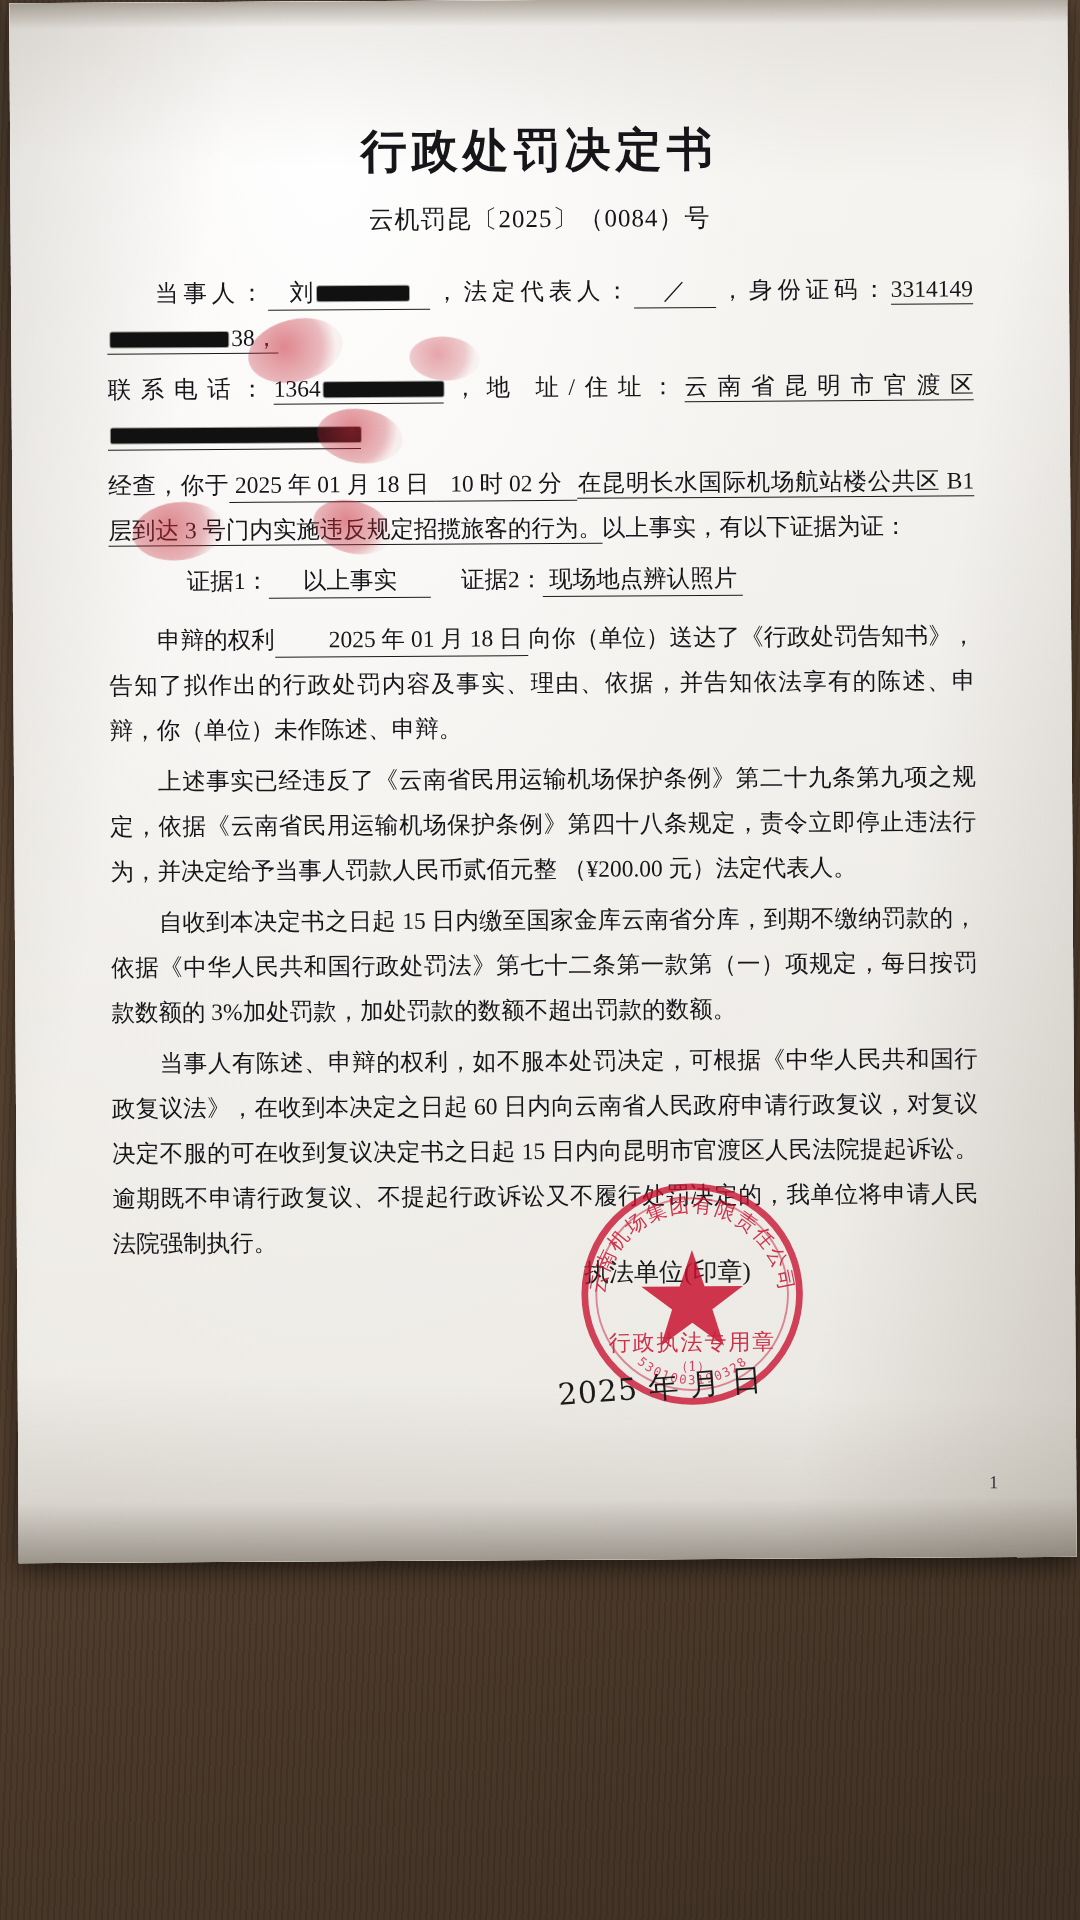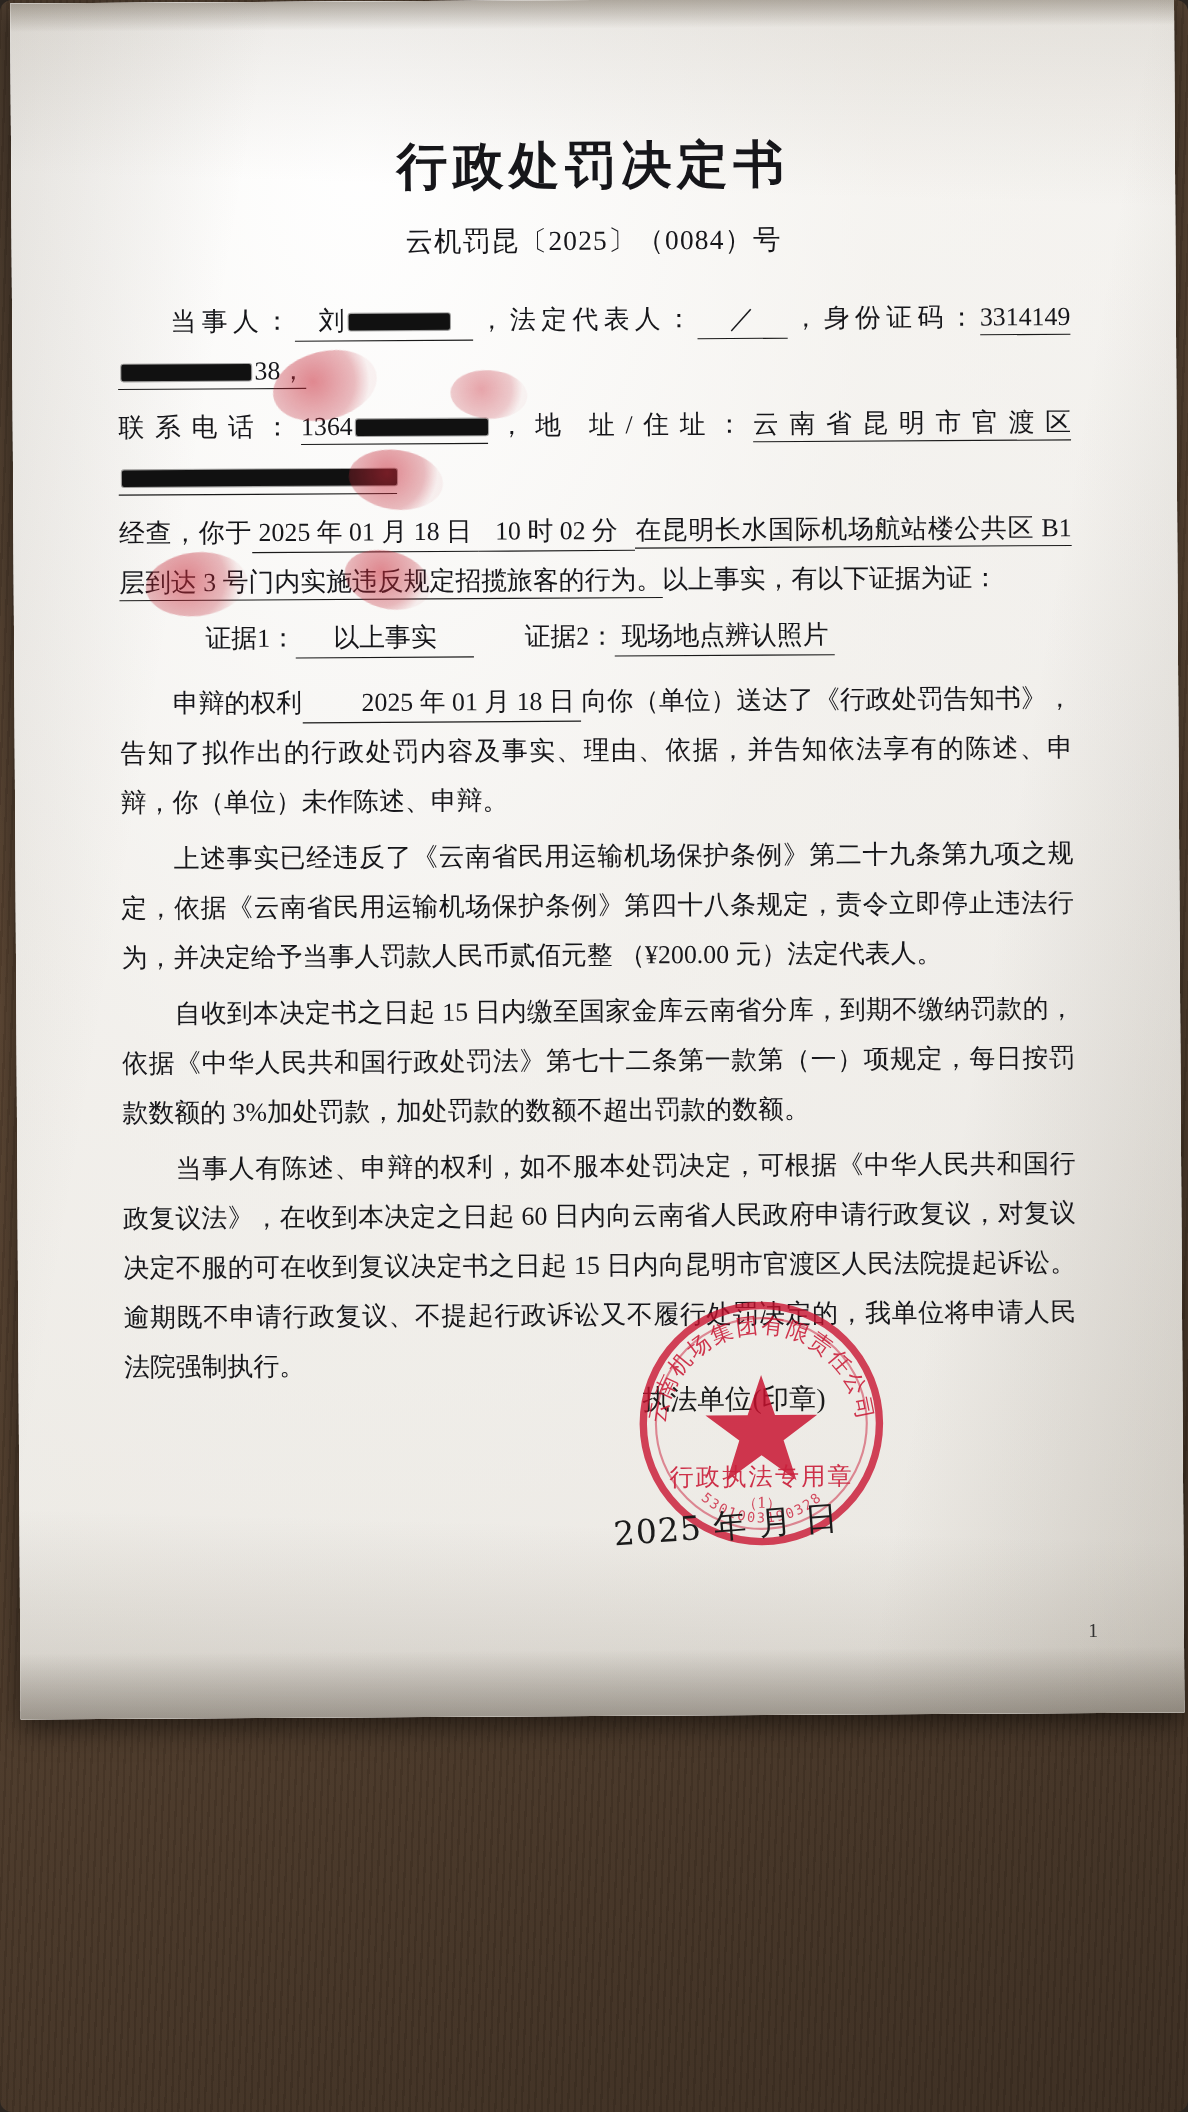--- a/index.html
+++ b/index.html
@@ -14,21 +14,20 @@
     font-family: "Liberation Serif", "DejaVu Serif", serif;
   }
 
   
   .photo {
     position: relative;
     width: 1080px;
     height: 1920px;
     background: linear-gradient(160deg, #4a3a2c 0%, #5c4633 40%, #3b2d21 100%);
     overflow: hidden;
-    border-radius: 11px;
   }
   .desk-grain {
     position: absolute;
     inset: 0;
     background:
       repeating-linear-gradient(92deg, rgba(0,0,0,0.14) 0px, rgba(0,0,0,0.14) 2px, rgba(255,255,255,0.03) 2px, rgba(255,255,255,0.03) 6px);
     opacity: .5;
   }
 
   
@@ -222,21 +221,21 @@
         <span>联系电话：</span><span class="u"><span>1364</span><span class="redact" style="width:120px;margin-left:3px"></span></span><span>，地  址/住址：</span><span class="u"><span>云南省昆明市官渡区</span><span class="redact" style="width:250px;margin-left:3px"></span></span>
       </p>
 
       <p class="para">
         <span>经查，你于</span><span class="fill" style="min-width:190px">2025 年 01 月 18 日</span><span class="fill" style="min-width:130px">10 时 02 分</span><span class="u">在昆明长水国际机场航站楼公共区 B1</span>
         <span class="u">层到达 3 号门内实施违反规定招揽旅客的行为。</span><span>以上事实，有以下证据为证：</span>
       </p>
 
       <div class="evidence-row">
         <span>证据1：</span><span class="fill">以上事实</span>
-        <span style="margin-left:40px">证据2：</span><span class="fill">现场地点辨认照片</span>
+        <span style="margin-left:24px">证据2：</span><span class="fill">现场地点辨认照片</span>
       </div>
 
       <p class="para indent">
         <span>申辩的权利</span><span class="fill" style="min-width:196px">2025 年 01 月 18 日</span><span>向你（单位）送达了《行政处罚告知书》，告知了拟作出的行政处罚内容及事实、理由、依据，并告知依法享有的陈述、申辩，你（单位）未作陈述、申辩。</span>
       </p>
 
       <p class="para indent">
         <span>上述事实已经违反了《云南省民用运输机场保护条例》第二十九条第九项之规定，依据《云南省民用运输机场保护条例》第四十八条规定，责令立即停止违法行为，并决定给予当事人</span><span class="amount-hl">罚款人民币贰佰元整 （¥200.00 元）</span><span>法定代表人。</span>
       </p>
 

